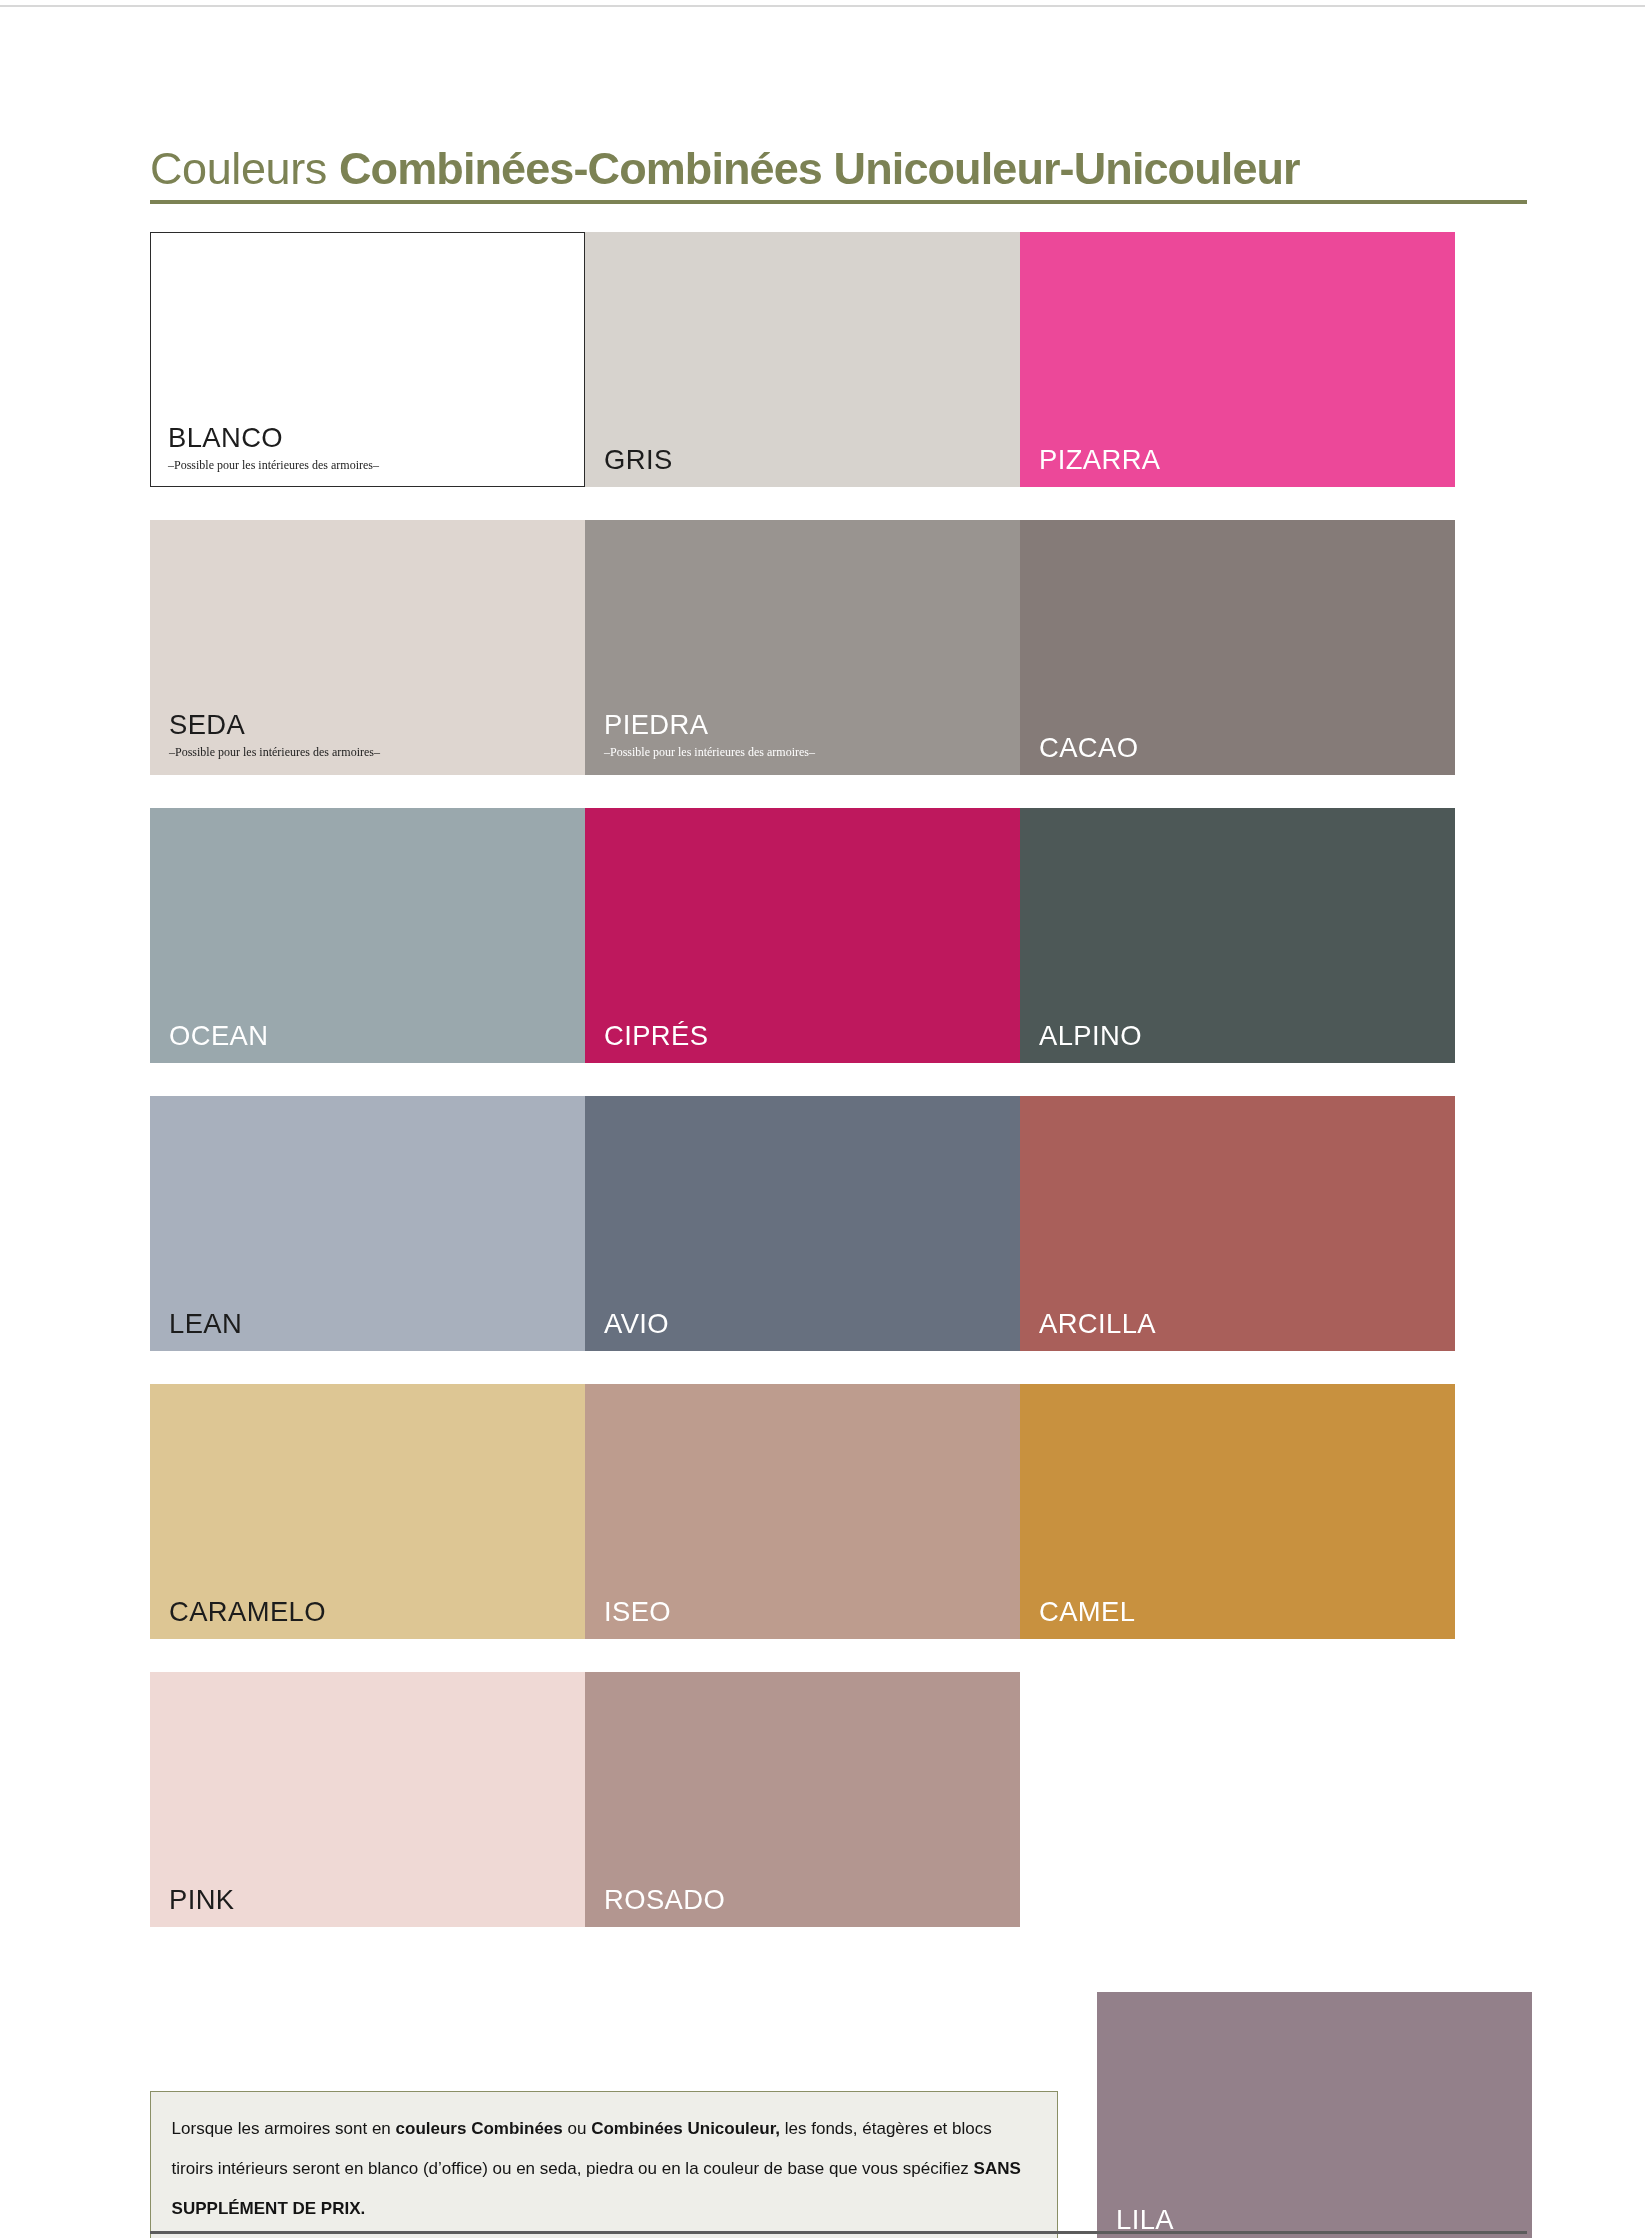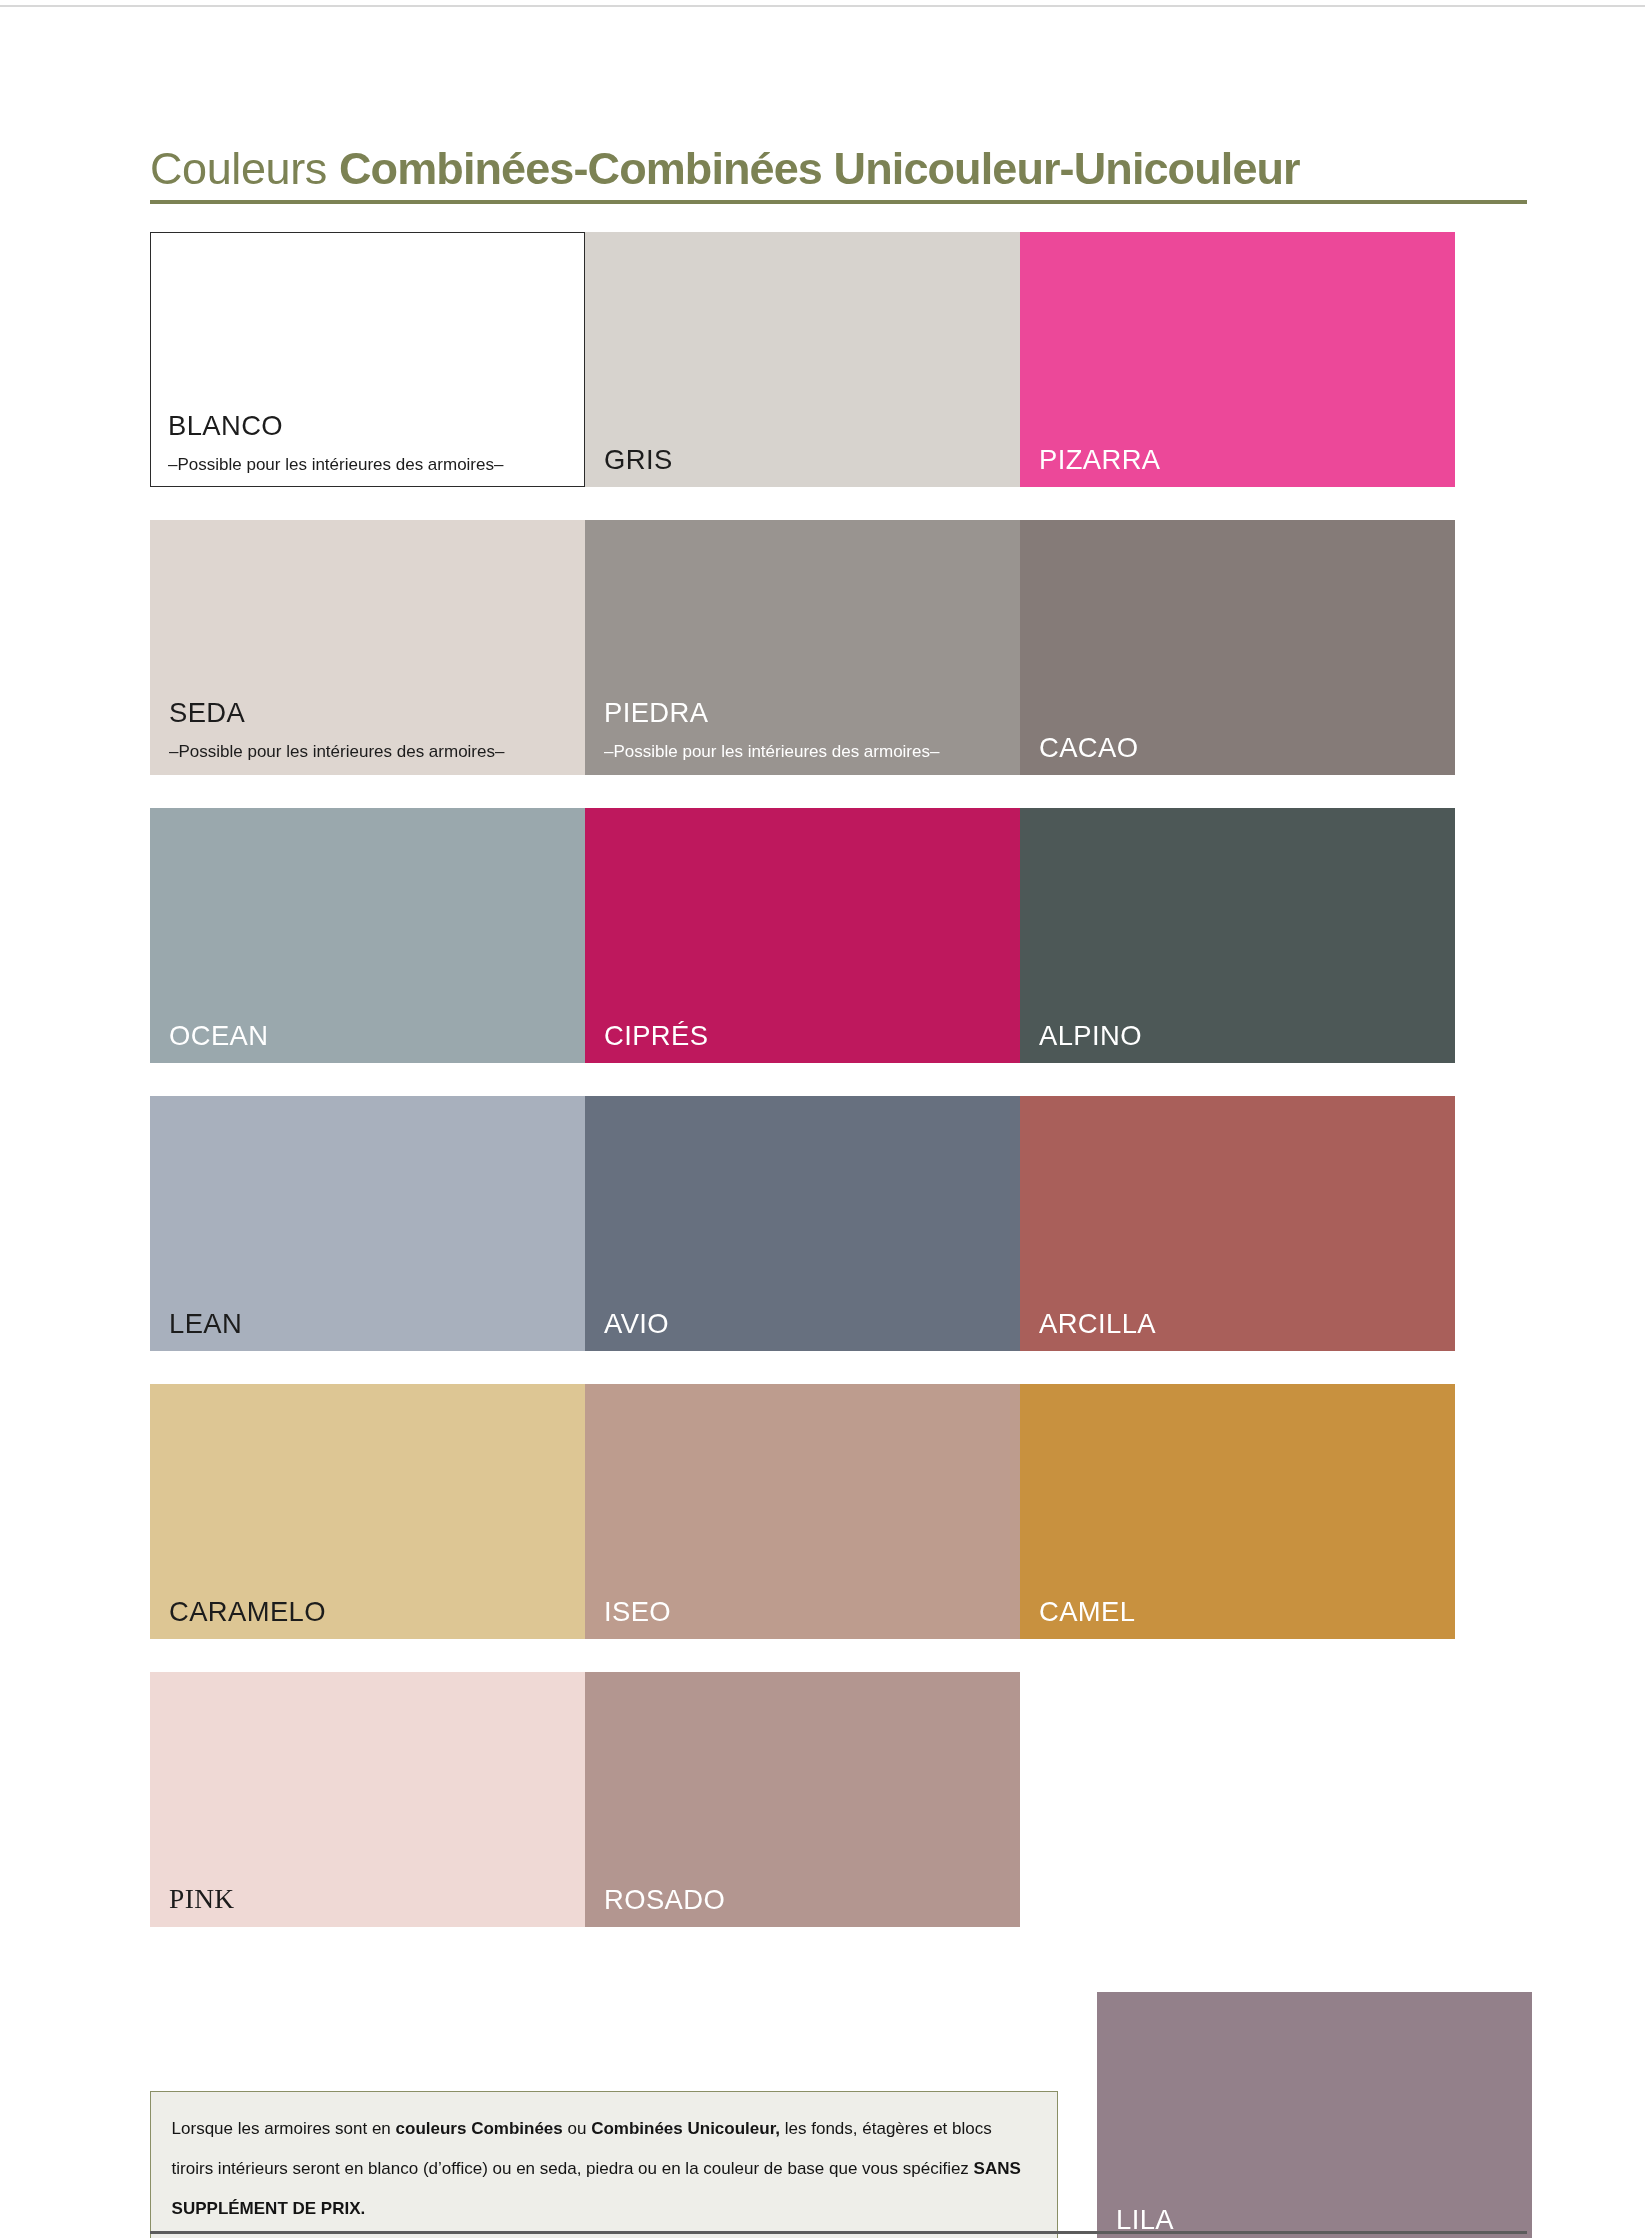--- a/index.html
+++ b/index.html
@@ -84,25 +84,26 @@
     bottom: 10.3px;
   }
   .swatch-name {
     font-size: 27.4px;
     line-height: 31px;
     font-weight: 400;
     letter-spacing: 0.4px;
     white-space: nowrap;
   }
   .swatch-note {
-    font-size: 17px;
+    font-size: 12px;
     line-height: 20.6px;
     font-weight: 400;
     white-space: nowrap;
-    margin-top: 14px;
+    margin-top: 2px;
+    font-family: Liberation Serif, serif;
   }
   .light-text .swatch-name,
   .light-text .swatch-note { color: #ffffff; }
   .dark-text .swatch-name,
   .dark-text .swatch-note { color: #1c1c1c; }
 
   
   .bottom-row {
     display: flex;
     gap: 39px;
@@ -243,21 +244,21 @@
             <div class="swatch-name">ISEO</div>
           </div>
         </div>
         <div class="swatch light-text" style="background: rgb(200, 145, 63);">
           <div class="swatch-labels">
             <div class="swatch-name">CAMEL</div>
           </div>
         </div>
       </div>
       <div class="row">
-        <div class="swatch dark-text" style="background: rgb(239, 217, 213); font-family: Liberation Serif, serif;">
+        <div class="swatch dark-text" style="background: rgb(239, 217, 213);">
           <div class="swatch-labels">
             <div class="swatch-name">PINK</div>
           </div>
         </div>
         <div class="swatch light-text" style="background: rgb(179, 150, 144);">
           <div class="swatch-labels">
             <div class="swatch-name">ROSADO</div>
           </div>
         </div>
       </div>

